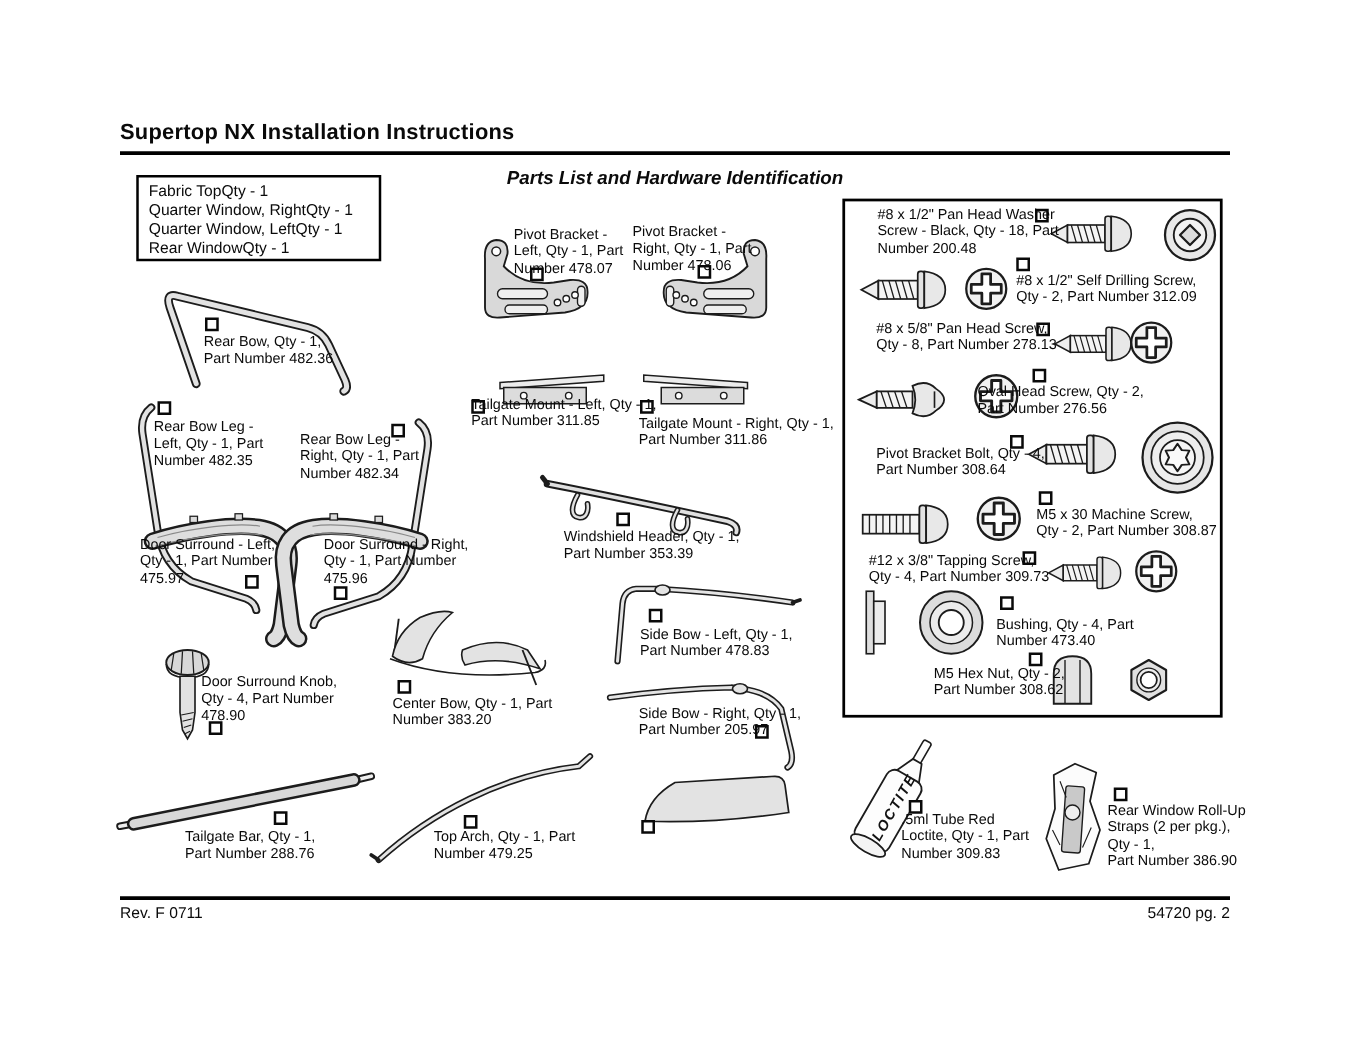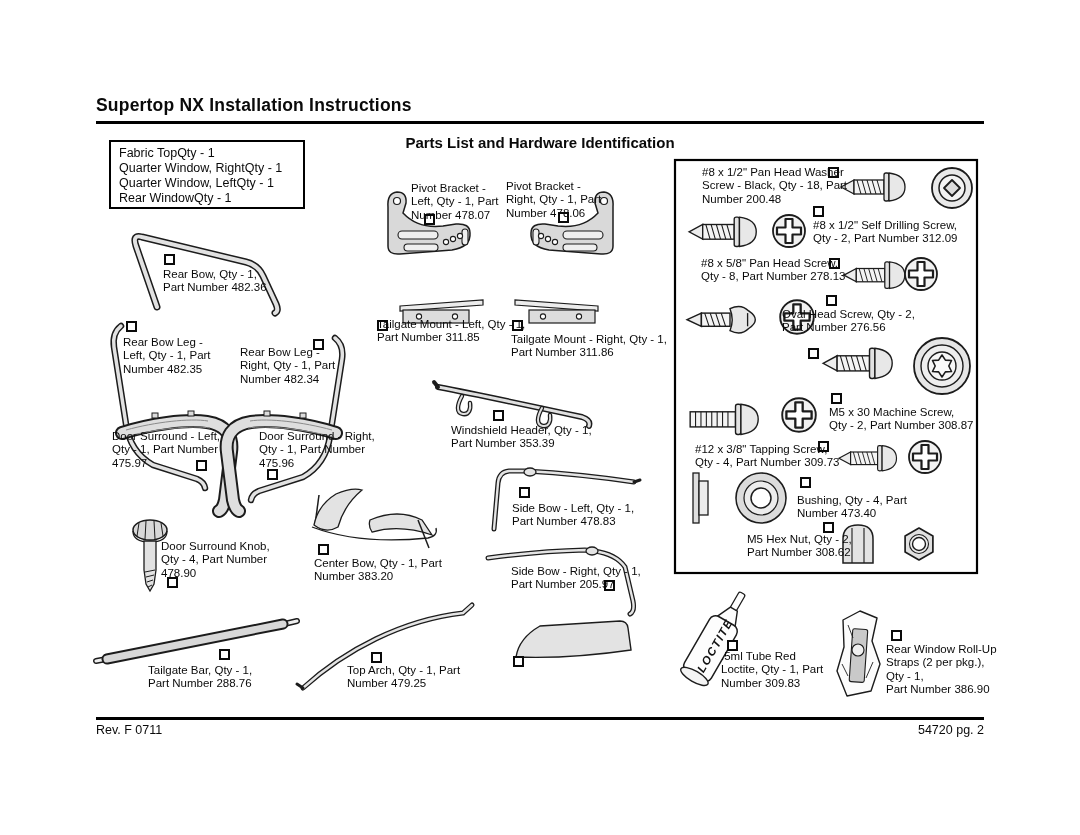--- a/index.html
+++ b/index.html
@@ -6,21 +6,21 @@
   html,body { background:#ffffff; }
   .page {
     position:relative; width:1080px; height:835px; background:#fff;
     font-family:"Liberation Sans","DejaVu Sans",sans-serif; color:#0a0a0a; overflow:hidden;padding-left:20px;
   }
   .art { position:absolute; left:0; top:0; z-index:1; }
   .title { position:absolute; left:96px; top:95px; font-size:17.5px; font-weight:bold; letter-spacing:.2px; z-index:2; }
   .rule { position:absolute; left:96px; width:888px; height:2.5px; background:#000; z-index:2; }
   .rule-top { top:121px; }
   .rule-bottom { top:717px; }
-  .section-title { position:absolute; left:0; top:134px; width:1080px; text-align:center; font-size:15px; font-weight:bold; z-index:2; }
+  .section-title { position:absolute; left:0; top:134px; width:1080px; text-align:center; font-size:15px; font-weight:bold; z-index:2;font-style:italic; }
   .fabric-box { position:absolute; left:109px; top:140px; width:196px; height:69px; border:2px solid #000; padding:4px 9px 0 8px; z-index:2; }
   .fabric-row { display:flex; font-size:12.5px; line-height:15px; }
   .part-label { position:absolute; font-size:11.5px; line-height:1.17; white-space:pre-line; z-index:3; }
   .cb { position:absolute; width:11px; height:11px; border:2px solid #0a0a0a; background:#fff; z-index:3; }
   .footer-left  { position:absolute; left:96px;  top:723px; font-size:12.5px; z-index:2; }
   .footer-right { position:absolute; right:96px; top:723px; font-size:12.5px; z-index:2; }
 </style>
 </head>
 <body>
 
@@ -317,20 +317,22 @@
 
   <div class="part-label" style="left:702px;top:166px;width:148px">#8 x 1/2" Pan Head Washer
 Screw - Black, Qty - 18, Part
 Number 200.48</div>
   <div class="part-label" style="left:813px;top:219px;width:162px">#8 x 1/2" Self Drilling Screw,
 Qty - 2, Part Number 312.09</div>
   <div class="part-label" style="left:701px;top:257px;width:150px">#8 x 5/8" Pan Head Screw,
 Qty - 8, Part Number 278.13</div>
   <div class="part-label" style="left:782px;top:308px;width:150px">Oval Head Screw, Qty - 2,
 Part Number 276.56</div>
+  <div class="part-label" style="left:701px;top:357px;width:150px">Pivot Bracket Bolt, Qty - 4,
+Part Number 308.64</div>
   <div class="part-label" style="left:829px;top:406px;width:152px">M5 x 30 Machine Screw,
 Qty - 2, Part Number 308.87</div>
   <div class="part-label" style="left:695px;top:443px;width:155px">#12 x 3/8" Tapping Screw,
 Qty - 4, Part Number 309.73</div>
   <div class="part-label" style="left:797px;top:494px;width:145px">Bushing, Qty - 4, Part
 Number 473.40</div>
   <div class="part-label" style="left:747px;top:533px;width:140px">M5 Hex Nut, Qty - 2,
 Part Number 308.62</div>
 
   <div class="rule rule-bottom"></div>

